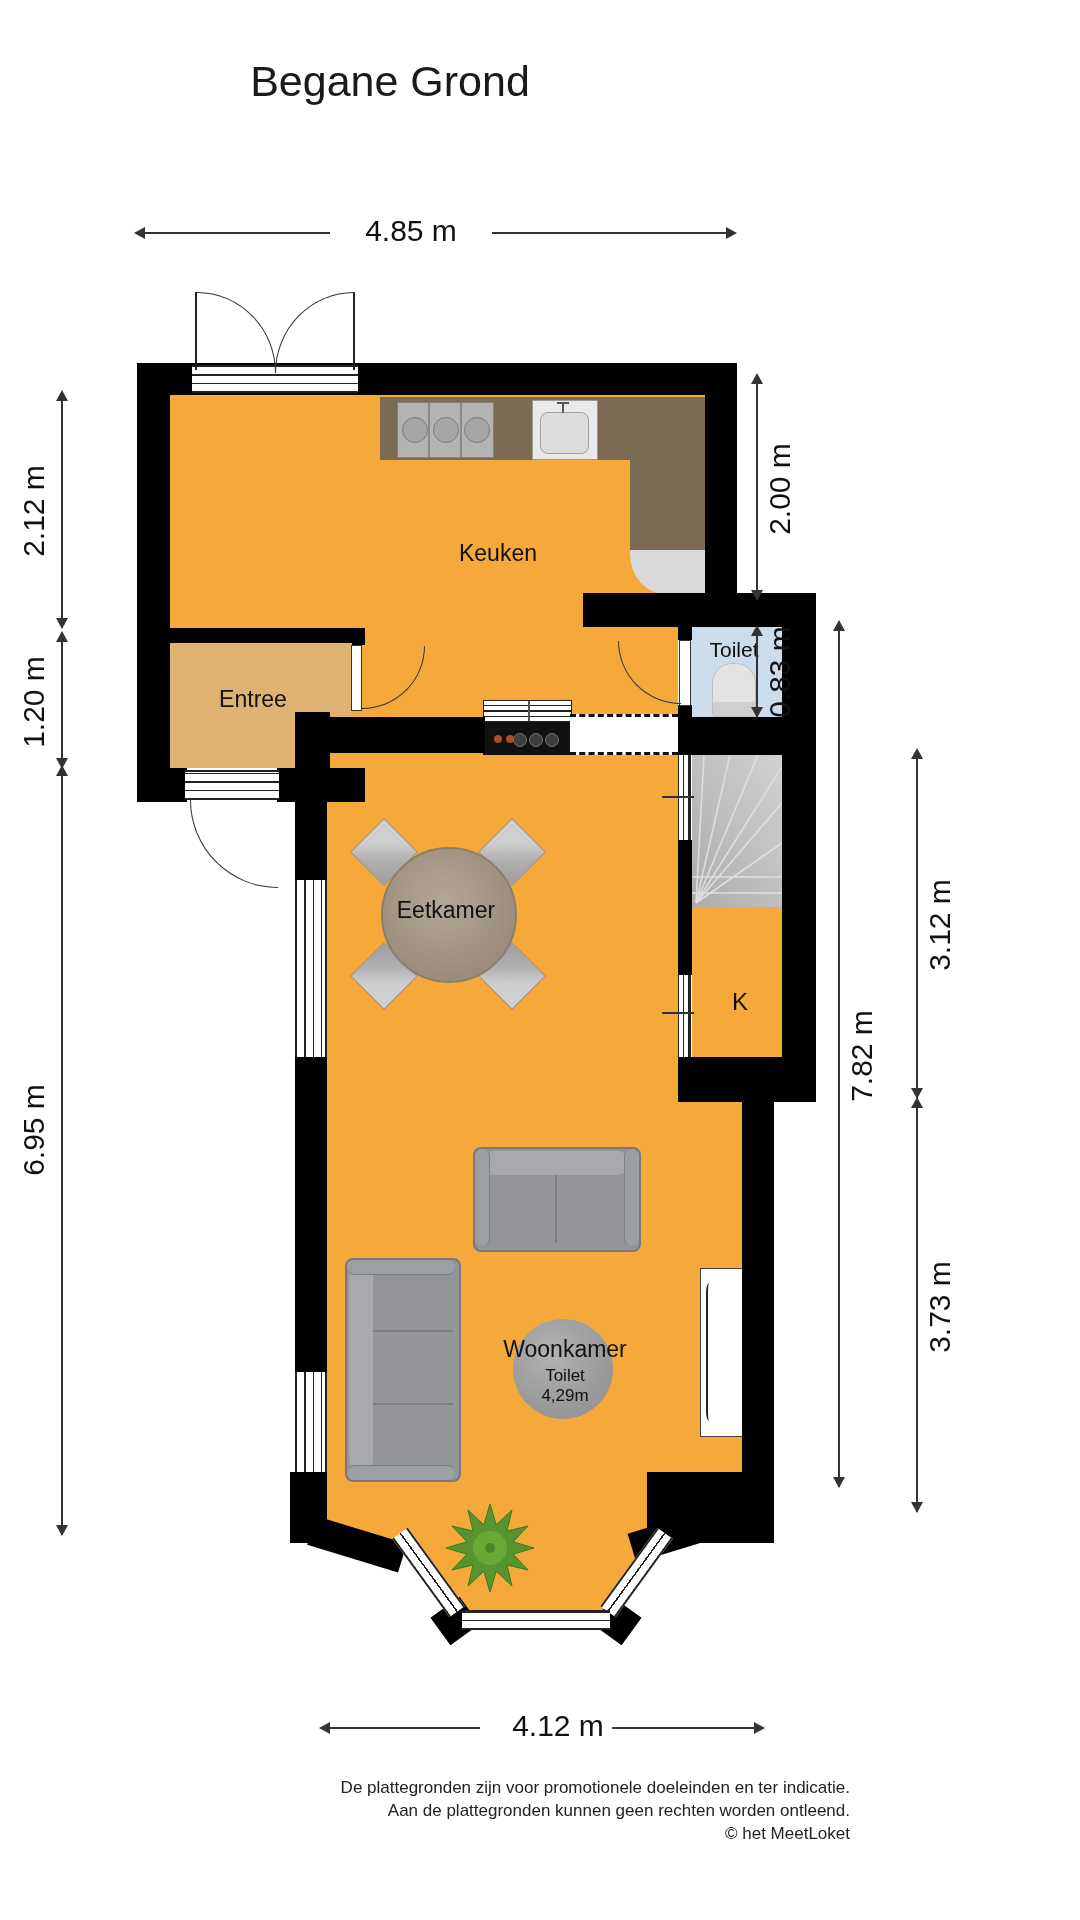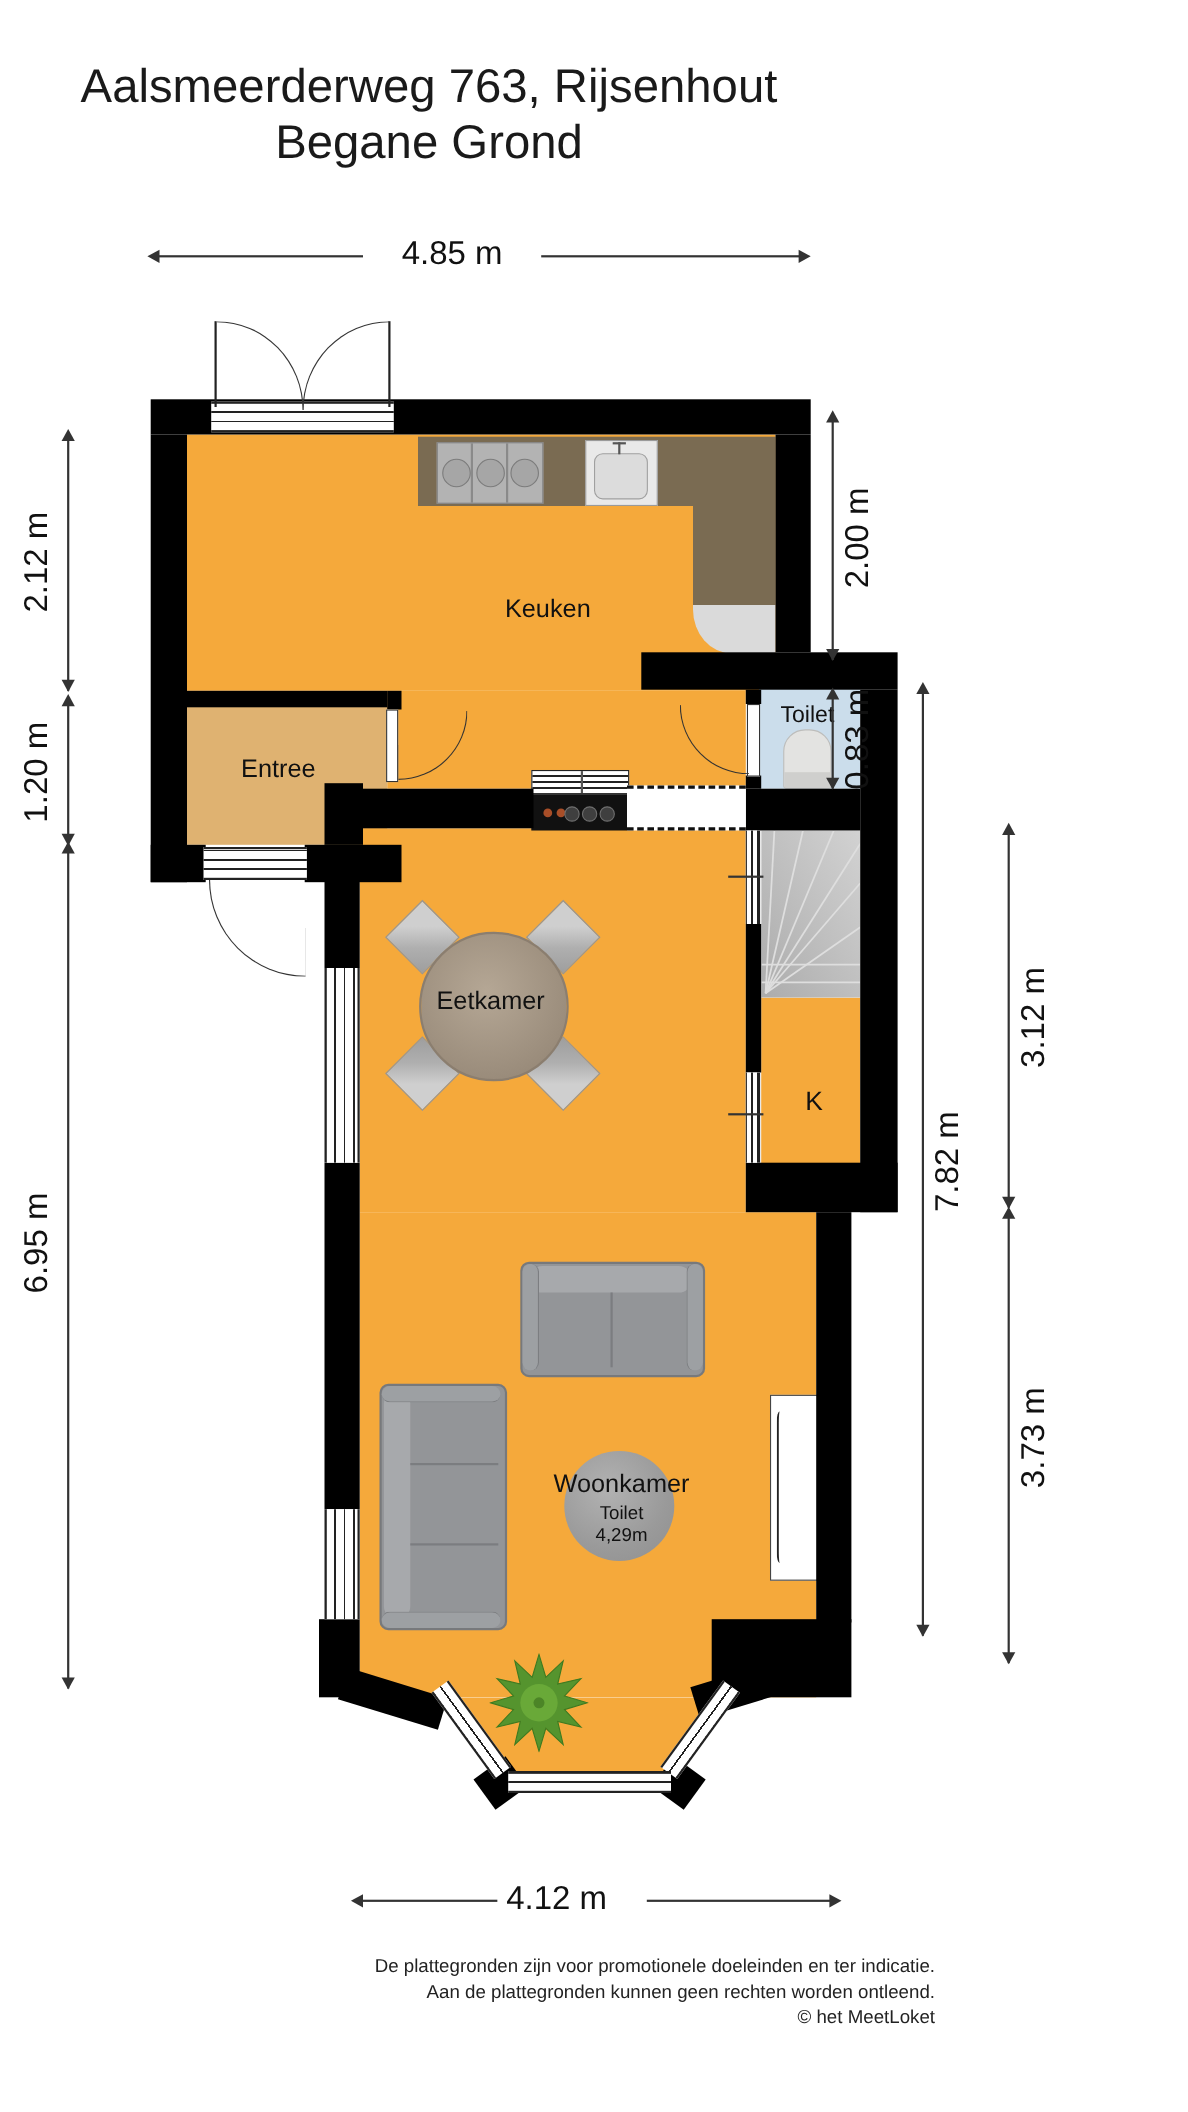--- a/index.html
+++ b/index.html
@@ -28,21 +28,20 @@
         background-image:repeating-linear-gradient(0deg, transparent 0 4px, #222 4px 5.5px);}
   .arc{position:absolute;}
   .passage{position:absolute;background:#fff;border-top:3px dashed #111;border-bottom:3px dashed #111;}
   .leaf{position:absolute;background:#fff;border:1.5px solid #333;}
   .seam{position:absolute;background:#7b7d80;}
 </style>
 </head>
 <body>
 
 <div class="abs" style="left:40px;top:55px;width:700px;text-align:center;">
-  <div style="font-size:43px;">Aalsmeerderweg 763, Rijsenhout</div>
   <div style="font-size:43px;margin-top:2px;">Begane Grond</div>
 </div>
 
 <div class="floor" style="left:170px;top:395px;width:535px;height:233px;background:#F5A93B;"></div>
 <div class="floor" style="left:352px;top:628px;width:326px;height:89px;background:#F5A93B;"></div>
 <div class="floor" style="left:170px;top:640px;width:182px;height:128px;background:#DFB271;"></div>
 <div class="floor" style="left:690px;top:625px;width:92px;height:92px;background:#CBDDEB;"></div>
 <div class="floor" style="left:692px;top:907px;width:90px;height:153px;background:#F5A93B;"></div>
 <div class="floor" style="left:327px;top:753px;width:351px;height:349px;background:#F5A93B;"></div>
 <div class="floor" style="left:327px;top:1102px;width:415px;height:441px;background:#F5A93B;"></div>
@@ -198,21 +197,21 @@
 <div class="dimline" style="left:140px;top:232px;width:190px;height:2px;"></div>
 <div class="dimline" style="left:492px;top:232px;width:240px;height:2px;"></div>
 <div class="ah ah-l" style="left:134px;top:227px;"></div>
 <div class="ah ah-r" style="left:726px;top:227px;"></div>
 <div class="lbl ctr dimtxt" style="left:411px;top:231px;">4.85 m</div>
 
 <div class="dimline" style="left:325px;top:1727px;width:155px;height:2px;"></div>
 <div class="dimline" style="left:588px;top:1727px;width:172px;height:2px;"></div>
 <div class="ah ah-l" style="left:319px;top:1722px;"></div>
 <div class="ah ah-r" style="left:754px;top:1722px;"></div>
-<div class="lbl ctr dimtxt" style="left:506px;top:1726px;text-align:center;">4.12 m</div>
+<div class="lbl ctr dimtxt" style="left:558px;top:1726px;text-align:center;">4.12 m</div>
 
 <div class="dimline" style="left:61px;top:395px;width:2px;height:233px;"></div>
 <div class="ah ah-u" style="left:56px;top:390px;"></div>
 <div class="ah ah-d" style="left:56px;top:618px;"></div>
 <div class="lbl vlab" style="left:34px;top:511px;font-size:30px;">2.12 m</div>
 
 <div class="dimline" style="left:61px;top:636px;width:2px;height:132px;"></div>
 <div class="ah ah-u" style="left:56px;top:631px;"></div>
 <div class="ah ah-d" style="left:56px;top:758px;"></div>
 <div class="lbl vlab" style="left:34px;top:702px;font-size:30px;">1.20 m</div>

